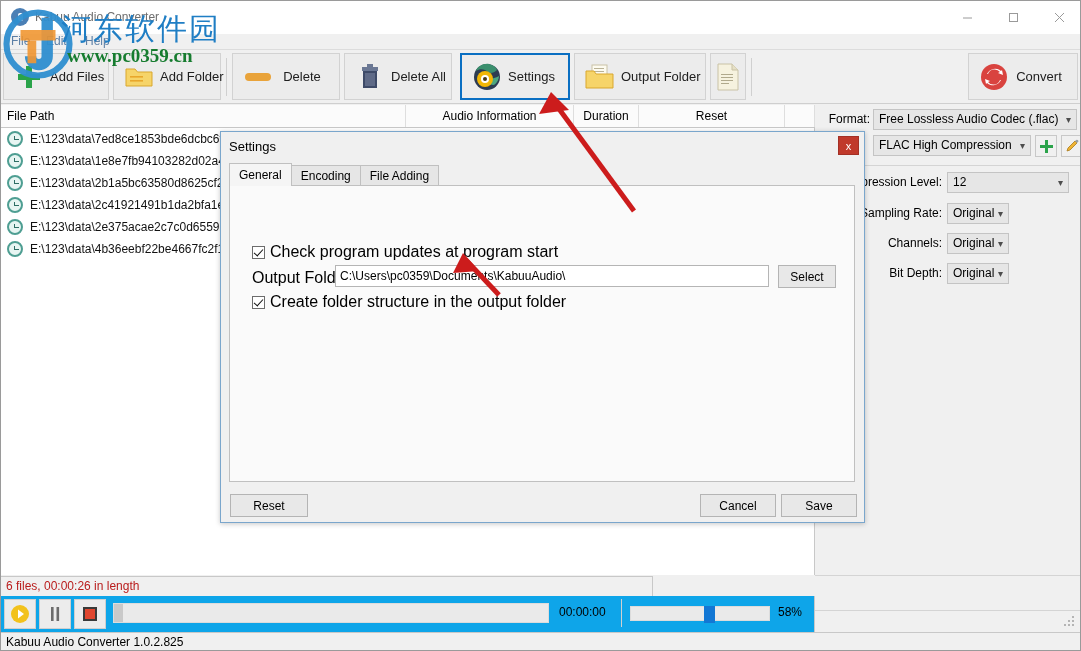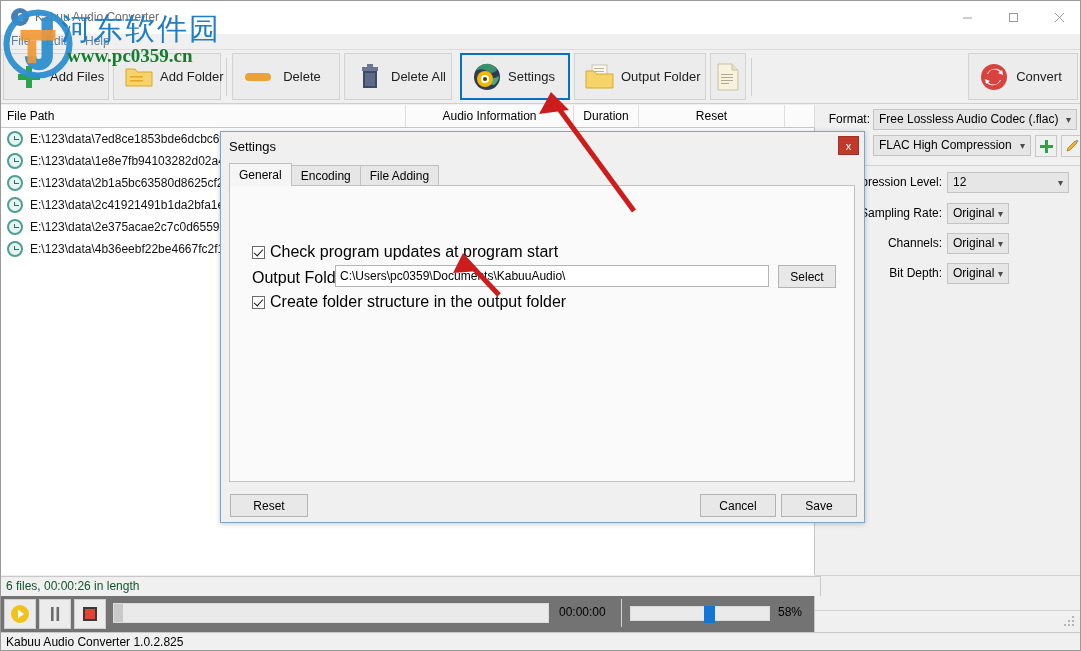--- a/index.html
+++ b/index.html
@@ -166,34 +166,34 @@
   .clockico::after {
     content:""; position:absolute;
     left: 6px; top: 6px; width: 4px; height: 1.4px;
     background: #2d6e64;
   }
   .fpath { font-size: 12px; color: #111; }
 
   
   .statusbar {
     position: absolute; left: 0; top: 575px;
-    width: 820px; height: 20px;
+    width: 652px; height: 20px;
     border-top: 1px solid #c8c8c8;
     border-right: 1px solid #c8c8c8;
     box-sizing: border-box;
     background: #f0f0f0;
     font-size: 12px;
     line-height: 19px;
     padding-left: 5px;
-    color: #14532d;
+    color: #b91c1c;
   }
   .playerbar {
     position: absolute; left: 0; top: 595px;
     width: 814px; height: 36px;
-    background: #737373;
+    background: #0ea5e9;
     border-right: 1px solid #c8c8c8;
     box-sizing: border-box;
   }
   .pbtn {
     position: absolute; top: 3px;
     width: 32px; height: 30px;
     background: #ececec;
     border: 1px solid #cfcfcf;
     box-sizing: border-box;
     display: flex; align-items: center; justify-content: center;

